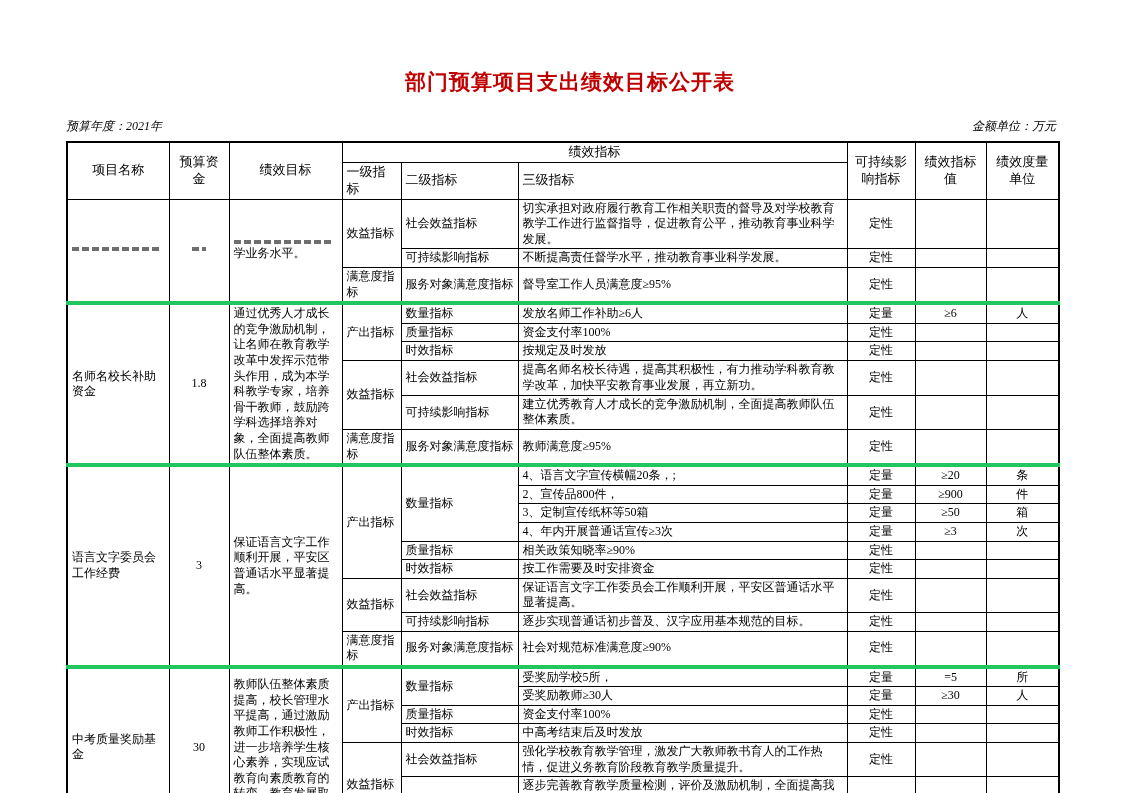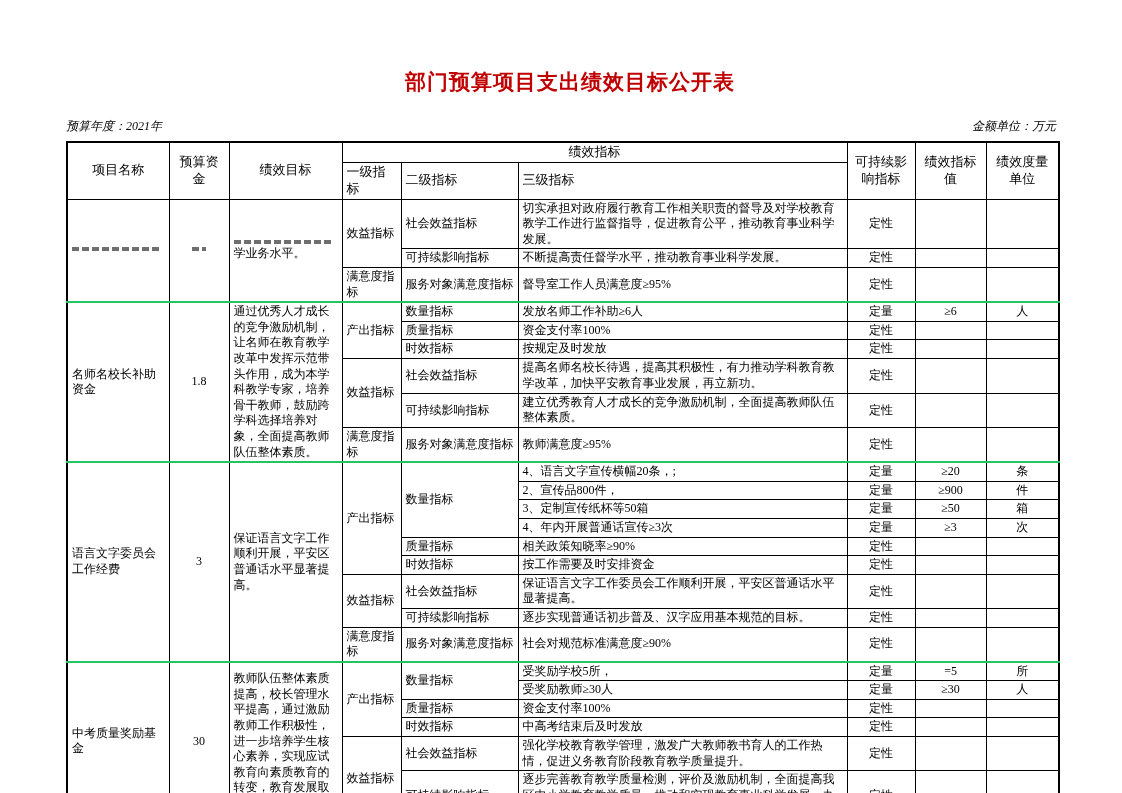--- a/index.html
+++ b/index.html
@@ -46,21 +46,21 @@
     vertical-align: middle;
     word-break: break-all;
     overflow: hidden;
   }
   table.perf thead th {
     font-weight: normal;
     text-align: center;
     font-size: 13px;
   }
   table.perf thead th.sub { text-align: left; }
-  tr.grp > td { border-top: 2px solid #22c55e; }
+  tr.grp > td { border-top: 4px solid #22c55e; }
   td.c-name   { text-align: left; }
   td.c-budget { text-align: center; }
   td.c-target { text-align: left; }
   td.c-l1     { text-align: left; }
   td.c-l2     { text-align: left; }
   td.c-l3     { text-align: left; }
   td.c-center { text-align: center; }
 
   
   .frag {

